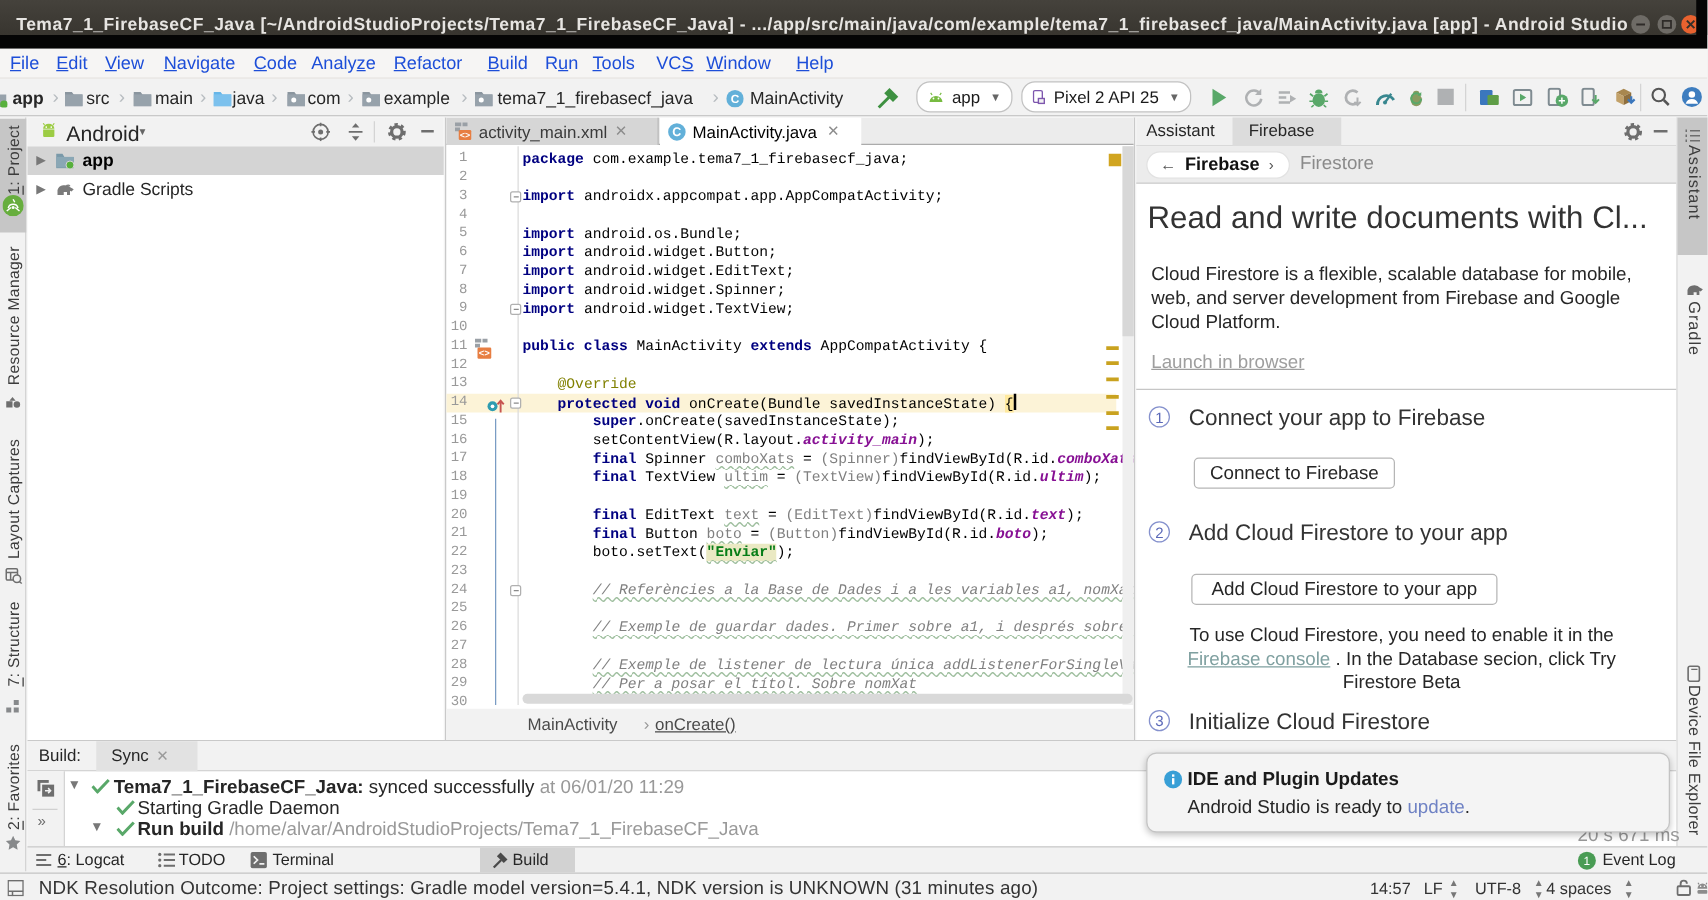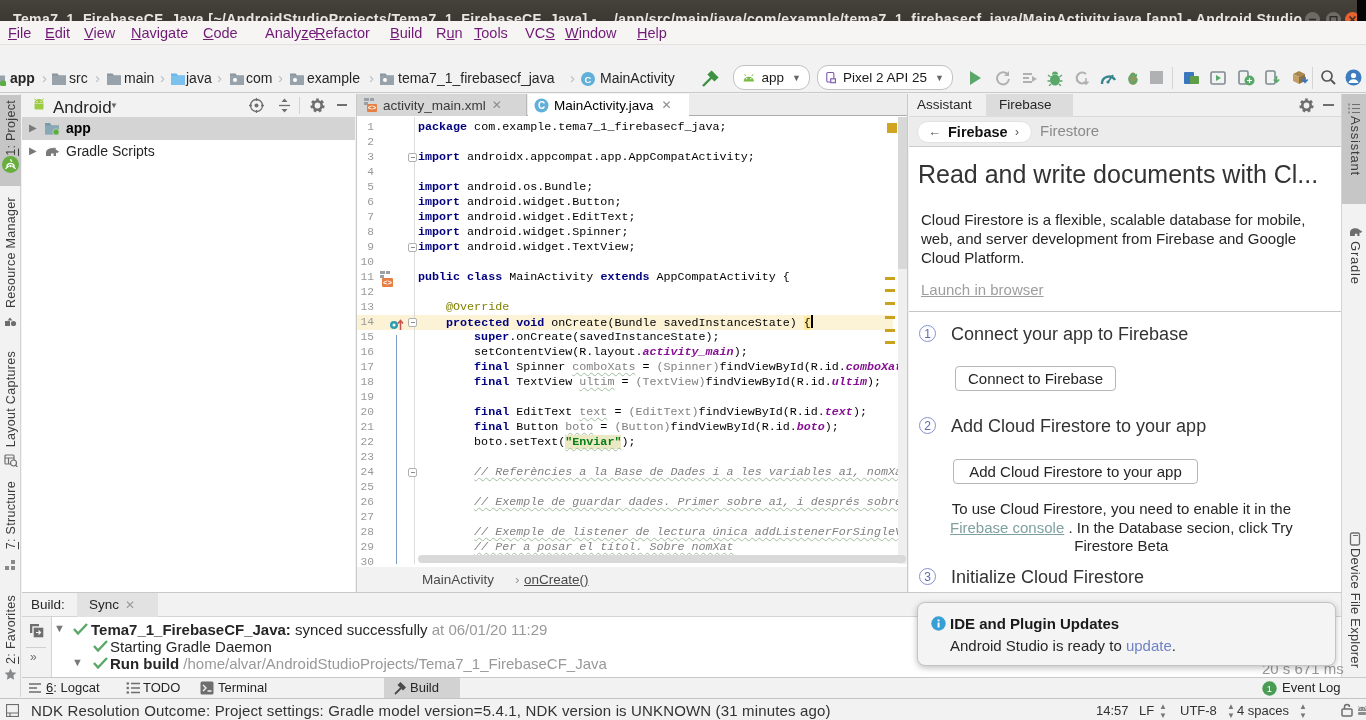--- a/index.html
+++ b/index.html
@@ -7,22 +7,22 @@
 body { font-family:"Liberation Sans", sans-serif; position:relative; background:#f2f2f2; }
 .abs { position:absolute; }
 
 #titlebar { left:0; top:0; width:1366px; height:28px;
   background:linear-gradient(#45423c,#38352f); color:#e7e5e2; }
 #titlebar .title { position:absolute; left:13px; top:11px; font-size:14px; font-weight:bold; letter-spacing:0.4px; white-space:nowrap; }
 .winbtn { position:absolute; top:12px; width:15px; height:15px; border-radius:50%; background:#6e6b66; }
 #blackband { left:0; top:28px; width:1366px; height:11px; background:#050505; }
 #corner-tr { right:0; top:0; width:9px; height:28px; background:#050505; }
 
-#menubar { left:0; top:21px; width:1366px; height:24px; background:#f6f5f4; border-bottom:1px solid #e3e1de;
-  color:#701a75; font-size:14.5px; }
+#menubar { left:0; top:39px; width:1366px; height:24px; background:#f6f5f4; border-bottom:1px solid #e3e1de;
+  color:#1d4ed8; font-size:14.5px; }
 #menubar span.mi { position:absolute; top:4px; white-space:nowrap; }
 
 #toolrow { left:0; top:63px; width:1366px; height:30px; background:#f2f2f2; border-bottom:1px solid #c9c9c9; }
 .crumb { position:absolute; top:7px; font-size:14px; color:#262626; white-space:nowrap; }
 .chev { color:#b7bcc0; }
 .combo { position:absolute; top:2px; white-space:nowrap; height:25px; background:#fff; border:1px solid #c2c2c2; border-radius:11px;
   font-size:13.5px; color:#1a1a1a; display:flex; align-items:center; padding:0 8px; }
 
 .strip { background:#f2f2f2; }
 #lstrip { left:0; top:94px; width:21px; height:603px; border-right:1px solid #d4d4d4; }
@@ -94,21 +94,21 @@
 </div>
 <div class="abs" id="corner-tr"></div>
 <div class="abs" id="blackband"></div>
 
 <div class="abs" id="menubar">
   <span class="mi" style="left:8px;"><u>F</u>ile</span>
   <span class="mi" style="left:45px;"><u>E</u>dit</span>
   <span class="mi" style="left:84px;"><u>V</u>iew</span>
   <span class="mi" style="left:131px;"><u>N</u>avigate</span>
   <span class="mi" style="left:203px;"><u>C</u>ode</span>
-  <span class="mi" style="left:249px;margin-left:16px;">Analy<u>z</u>e</span>
+  <span class="mi" style="left:249px;">Analy<u>z</u>e</span>
   <span class="mi" style="left:315px;"><u>R</u>efactor</span>
   <span class="mi" style="left:390px;"><u>B</u>uild</span>
   <span class="mi" style="left:436px;">R<u>u</u>n</span>
   <span class="mi" style="left:474px;"><u>T</u>ools</span>
   <span class="mi" style="left:525px;">VC<u>S</u></span>
   <span class="mi" style="left:565px;"><u>W</u>indow</span>
   <span class="mi" style="left:637px;"><u>H</u>elp</span>
 </div>
 
 <div class="abs" id="toolrow">

